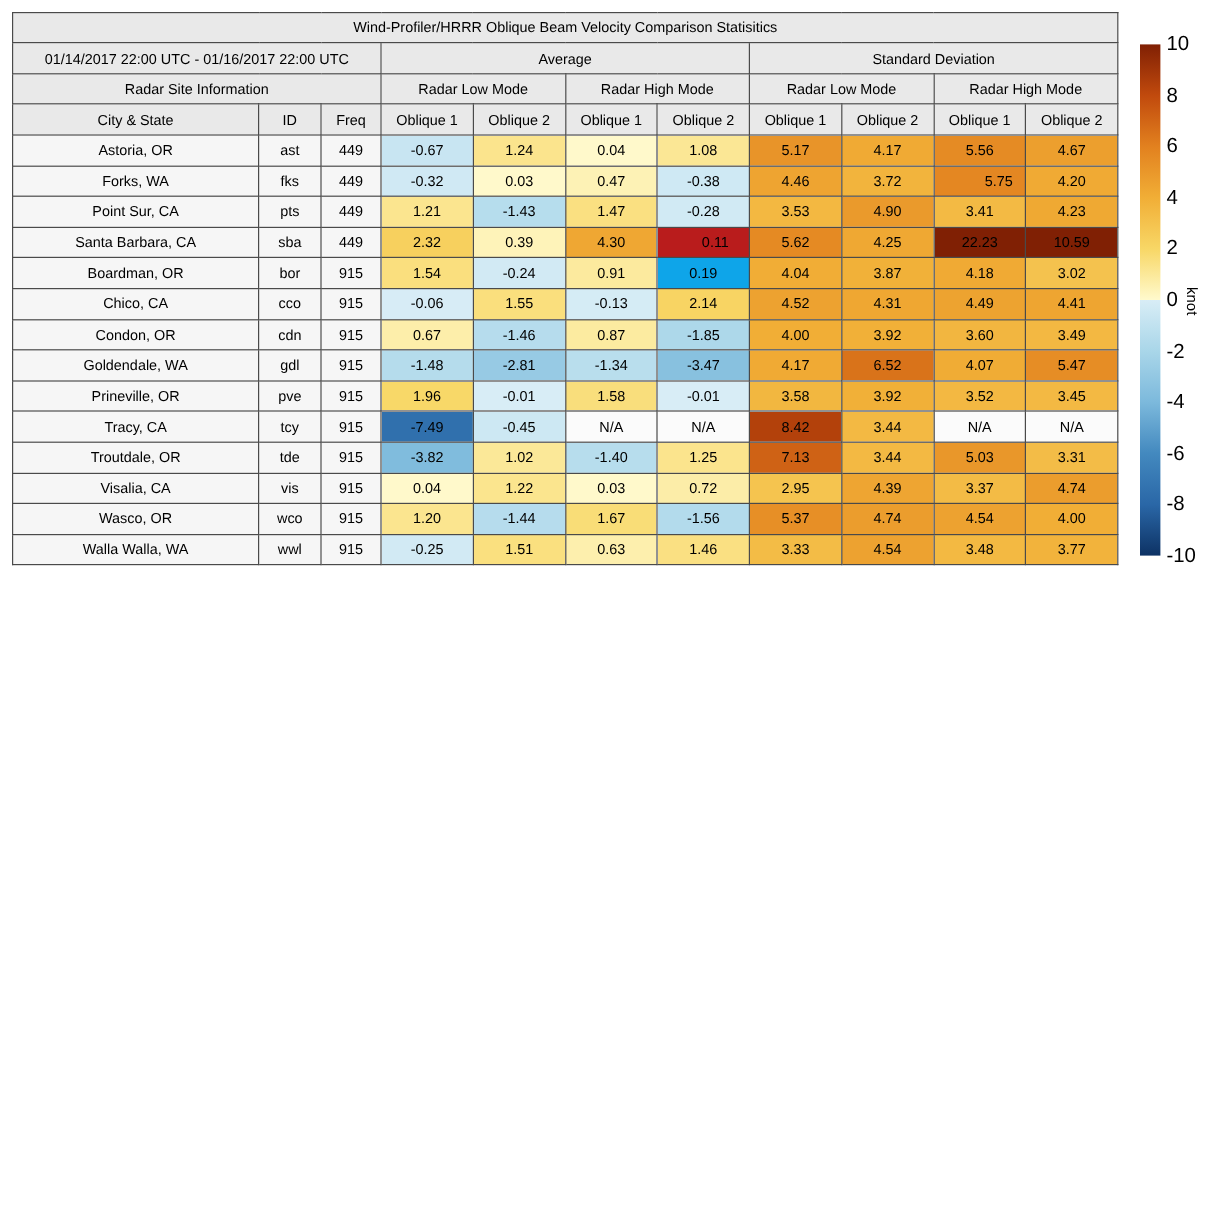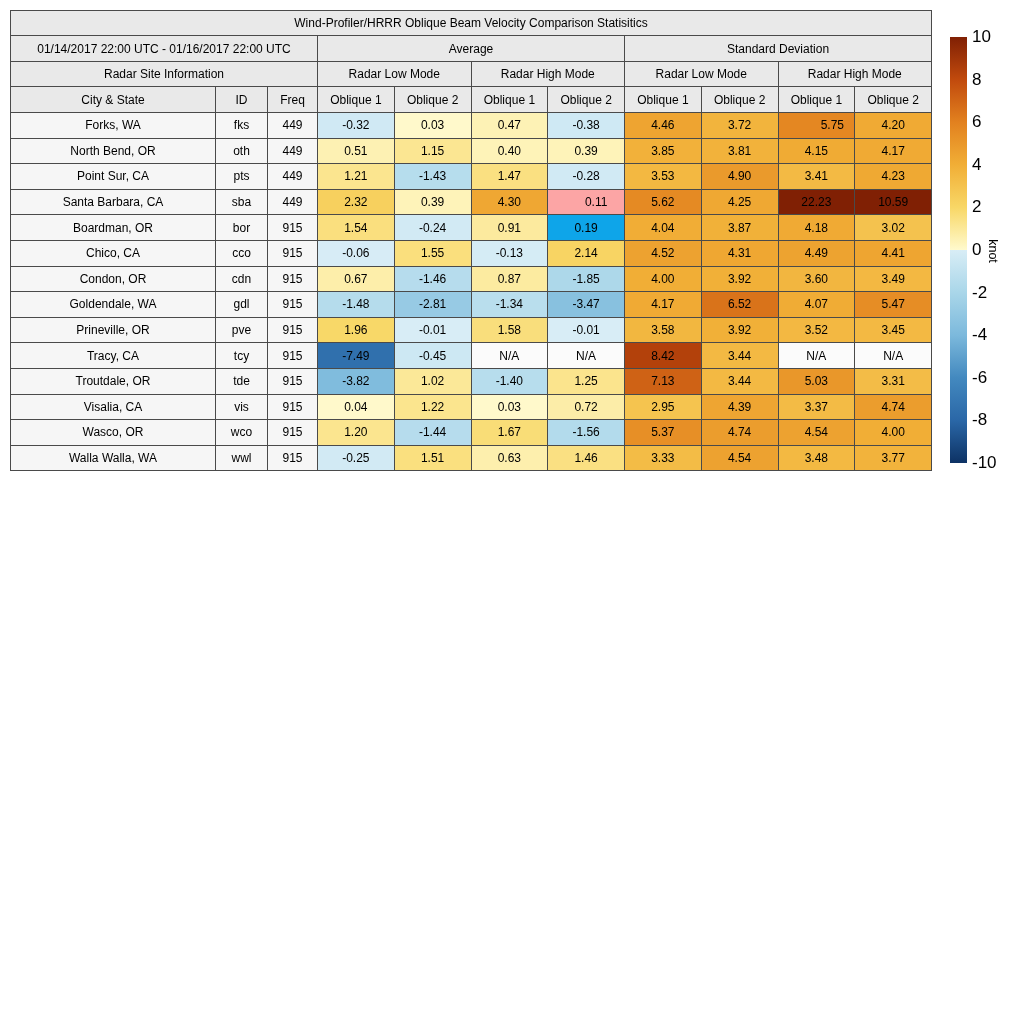--- a/index.html
+++ b/index.html
@@ -68,66 +68,66 @@
           <th class="hdr">Oblique 1</th>
           <th class="hdr">Oblique 2</th>
           <th class="hdr">Oblique 1</th>
           <th class="hdr">Oblique 2</th>
           <th class="hdr">Oblique 1</th>
           <th class="hdr">Oblique 2</th>
         </tr>
     </thead>
     <tbody id="table-body">
         <tr>
+          <td class="site">Astoria, OR</td>
+          <td class="site">ast</td>
+          <td class="site">449</td>
+          <td class="val" style="background: rgb(200, 229, 242);">-0.67</td>
+          <td class="val" style="background: rgb(251, 228, 141);">1.24</td>
+          <td class="val" style="background: rgb(255, 249, 203);">0.04</td>
+          <td class="val" style="background: rgb(251, 231, 149);">1.08</td>
+          <td class="val" style="background: rgb(232, 148, 41);">5.17</td>
+          <td class="val" style="background: rgb(240, 170, 52);">4.17</td>
+          <td class="val" style="background: rgb(229, 139, 36);">5.56</td>
+          <td class="val" style="background: rgb(236, 159, 46);">4.67</td>
+        </tr>
+        <tr>
           <td class="site">Forks, WA</td>
           <td class="site">fks</td>
           <td class="site">449</td>
           <td class="val" style="background: rgb(208, 233, 244);">-0.32</td>
           <td class="val" style="background: rgb(255, 249, 203);">0.03</td>
           <td class="val" style="background: rgb(253, 242, 181);">0.47</td>
           <td class="val" style="background: rgb(207, 233, 244);">-0.38</td>
           <td class="val" style="background: rgb(238, 164, 49);">4.46</td>
           <td class="val" style="background: rgb(242, 180, 61);">3.72</td>
           <td class="val" style="background: rgb(228, 135, 34); padding-left: 32px;">5.75</td>
           <td class="val" style="background: rgb(240, 170, 52);">4.20</td>
         </tr>
         <tr>
-          <td class="site">North Bend, OR</td>
-          <td class="site">oth</td>
-          <td class="site">449</td>
-          <td class="val" style="background: rgb(253, 241, 179);">0.51</td>
-          <td class="val" style="background: rgb(251, 230, 146);">1.15</td>
-          <td class="val" style="background: rgb(254, 243, 184);">0.40</td>
-          <td class="val" style="background: rgb(254, 243, 185);">0.39</td>
-          <td class="val" style="background: rgb(242, 177, 58);">3.85</td>
-          <td class="val" style="background: rgb(242, 178, 59);">3.81</td>
-          <td class="val" style="background: rgb(240, 171, 52);">4.15</td>
-          <td class="val" style="background: rgb(240, 170, 52);">4.17</td>
-        </tr>
-        <tr>
           <td class="site">Point Sur, CA</td>
           <td class="site">pts</td>
           <td class="site">449</td>
           <td class="val" style="background: rgb(251, 229, 143);">1.21</td>
           <td class="val" style="background: rgb(182, 221, 237);">-1.43</td>
           <td class="val" style="background: rgb(250, 224, 129); margin-top: 44px;">1.47</td>
           <td class="val" style="background: rgb(209, 234, 244);">-0.28</td>
           <td class="val" style="background: rgb(243, 184, 65);">3.53</td>
           <td class="val" style="background: rgb(234, 154, 44);">4.90</td>
           <td class="val" style="background: rgb(243, 186, 68);">3.41</td>
           <td class="val" style="background: rgb(239, 169, 51);">4.23</td>
         </tr>
         <tr>
           <td class="site">Santa Barbara, CA</td>
           <td class="site">sba</td>
           <td class="site">449</td>
           <td class="val" style="background: rgb(247, 208, 94);">2.32</td>
           <td class="val" style="background: rgb(254, 243, 185);">0.39</td>
           <td class="val" style="background: rgb(239, 167, 51);">4.30</td>
-          <td class="val" style="background: #fca5a5; padding-left: 20px;">0.11</td>
+          <td class="val" style="background: #b91c1c; padding-left: 20px;">0.11</td>
           <td class="val" style="background: rgb(229, 138, 35);">5.62</td>
           <td class="val" style="background: rgb(239, 168, 51);">4.25</td>
           <td class="val" style="background: rgb(128, 32, 4);">22.23</td>
           <td class="val" style="background: rgb(128, 32, 4);">10.59</td>
         </tr>
         <tr>
           <td class="site">Boardman, OR</td>
           <td class="site">bor</td>
           <td class="site">915</td>
           <td class="val" style="background: rgb(250, 223, 126);">1.54</td>

